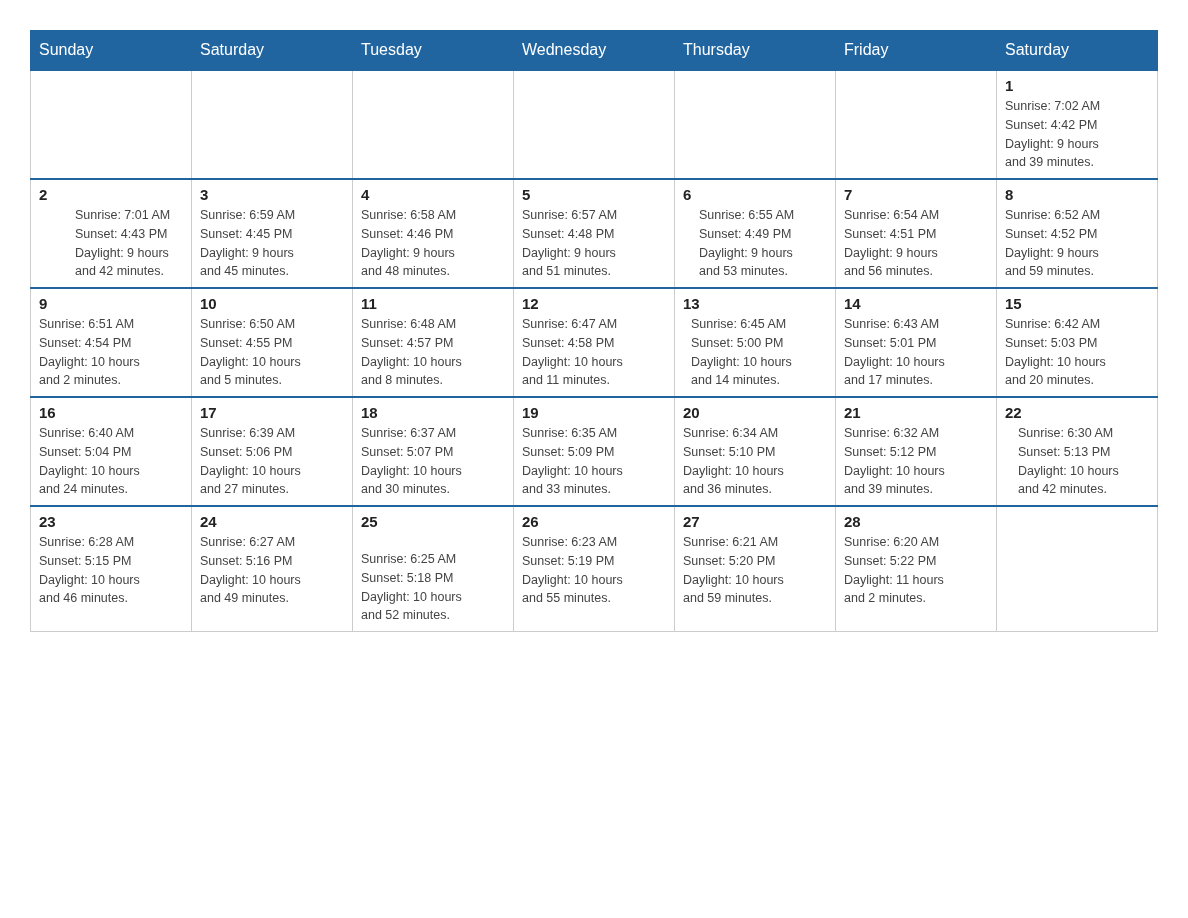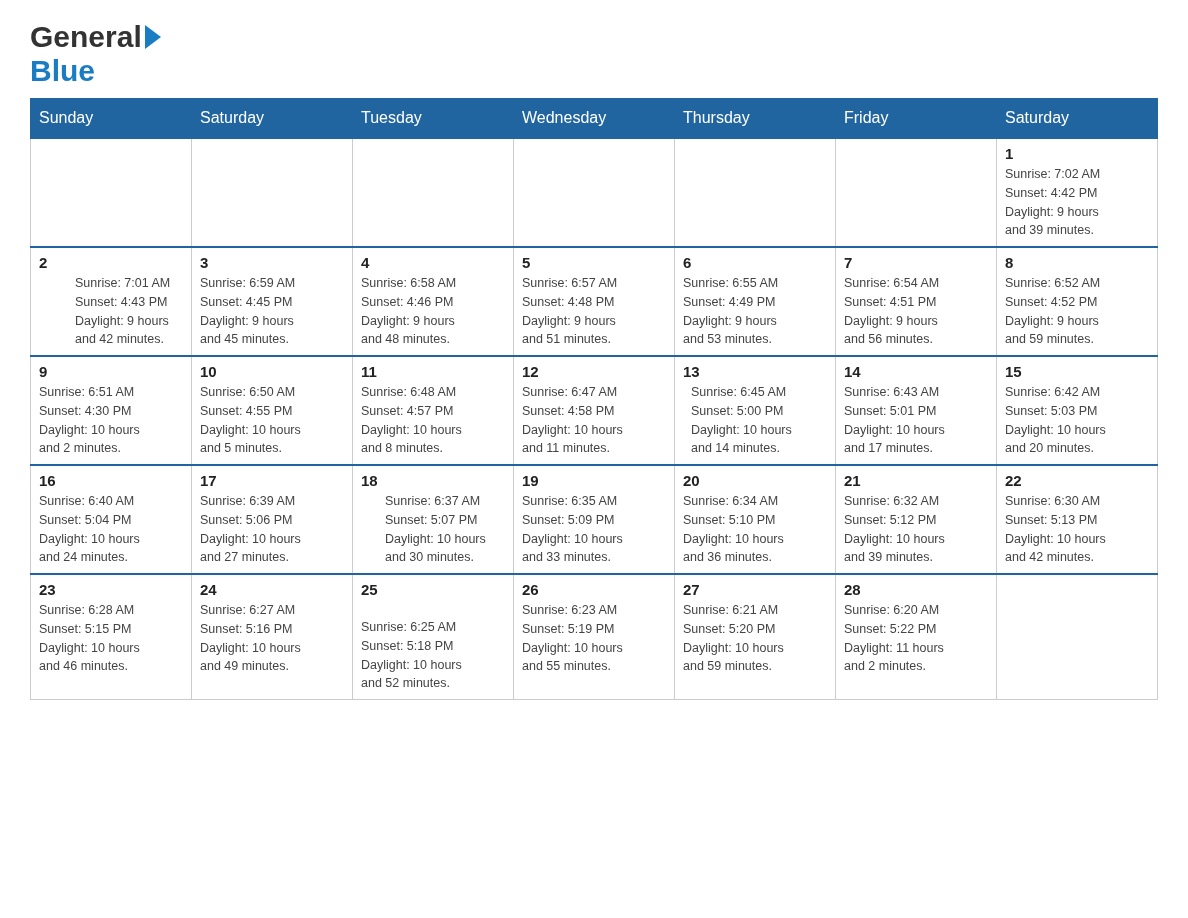--- a/index.html
+++ b/index.html
@@ -98,29 +98,20 @@
     .logo-row1 {
       display: flex;
       flex-direction: row;
       align-items: center;
     }
   </style>
 </head>
 <body>
 
 <div class="header">
-  <div class="logo-block">
-    <div class="logo-row1">
-      <span class="logo-general">General</span>
-      <span class="logo-arrow"></span>
-    </div>
-    <div>
-      <span class="logo-line2">Blue</span>
-    </div>
-  </div>
 </div>
 
 <table class="calendar">
   <thead>
     <tr>
     <th>Sunday</th>
         <th>Saturday</th>
         <th>Tuesday</th>
         <th>Wednesday</th>
         <th>Thursday</th>
@@ -168,21 +159,21 @@
         </td>
         <td>
           <span class="day-number">5</span>
           <div class="day-info" style="white-space: pre-line;">Sunrise: 6:57 AM
 Sunset: 4:48 PM
 Daylight: 9 hours
 and 51 minutes.</div>
         </td>
         <td>
           <span class="day-number">6</span>
-          <div class="day-info" style="white-space: pre-line;">Sunrise: 6:55 AM
+          <div class="day-info" style="white-space: pre-line; margin-left: 16px;">Sunrise: 6:55 AM
 Sunset: 4:49 PM
 Daylight: 9 hours
 and 53 minutes.</div>
         </td>
         <td>
           <span class="day-number">7</span>
           <div class="day-info" style="white-space: pre-line;">Sunrise: 6:54 AM
 Sunset: 4:51 PM
 Daylight: 9 hours
 and 56 minutes.</div>
@@ -192,21 +183,21 @@
           <div class="day-info" style="white-space: pre-line;">Sunrise: 6:52 AM
 Sunset: 4:52 PM
 Daylight: 9 hours
 and 59 minutes.</div>
         </td>
       </tr>
       <tr class="week-row">
         <td>
           <span class="day-number">9</span>
           <div class="day-info" style="white-space: pre-line;">Sunrise: 6:51 AM
-Sunset: 4:30 PM
+Sunset: 4:54 PM
 Daylight: 10 hours
 and 2 minutes.</div>
         </td>
         <td>
           <span class="day-number">10</span>
           <div class="day-info" style="white-space: pre-line;">Sunrise: 6:50 AM
 Sunset: 4:55 PM
 Daylight: 10 hours
 and 5 minutes.</div>
         </td>
@@ -256,21 +247,21 @@
         </td>
         <td>
           <span class="day-number">17</span>
           <div class="day-info" style="white-space: pre-line;">Sunrise: 6:39 AM
 Sunset: 5:06 PM
 Daylight: 10 hours
 and 27 minutes.</div>
         </td>
         <td>
           <span class="day-number">18</span>
-          <div class="day-info" style="white-space: pre-line; margin-left: 24px;">Sunrise: 6:37 AM
+          <div class="day-info" style="white-space: pre-line;">Sunrise: 6:37 AM
 Sunset: 5:07 PM
 Daylight: 10 hours
 and 30 minutes.</div>
         </td>
         <td>
           <span class="day-number">19</span>
           <div class="day-info" style="white-space: pre-line;">Sunrise: 6:35 AM
 Sunset: 5:09 PM
 Daylight: 10 hours
 and 33 minutes.</div>
@@ -284,21 +275,21 @@
         </td>
         <td>
           <span class="day-number">21</span>
           <div class="day-info" style="white-space: pre-line;">Sunrise: 6:32 AM
 Sunset: 5:12 PM
 Daylight: 10 hours
 and 39 minutes.</div>
         </td>
         <td>
           <span class="day-number">22</span>
-          <div class="day-info" style="white-space: pre-line;">Sunrise: 6:30 AM
+          <div class="day-info" style="white-space: pre-line; margin-left: 13px;">Sunrise: 6:30 AM
 Sunset: 5:13 PM
 Daylight: 10 hours
 and 42 minutes.</div>
         </td>
       </tr>
       <tr class="week-row">
         <td>
           <span class="day-number">23</span>
           <div class="day-info" style="white-space: pre-line;">Sunrise: 6:28 AM
 Sunset: 5:15 PM

